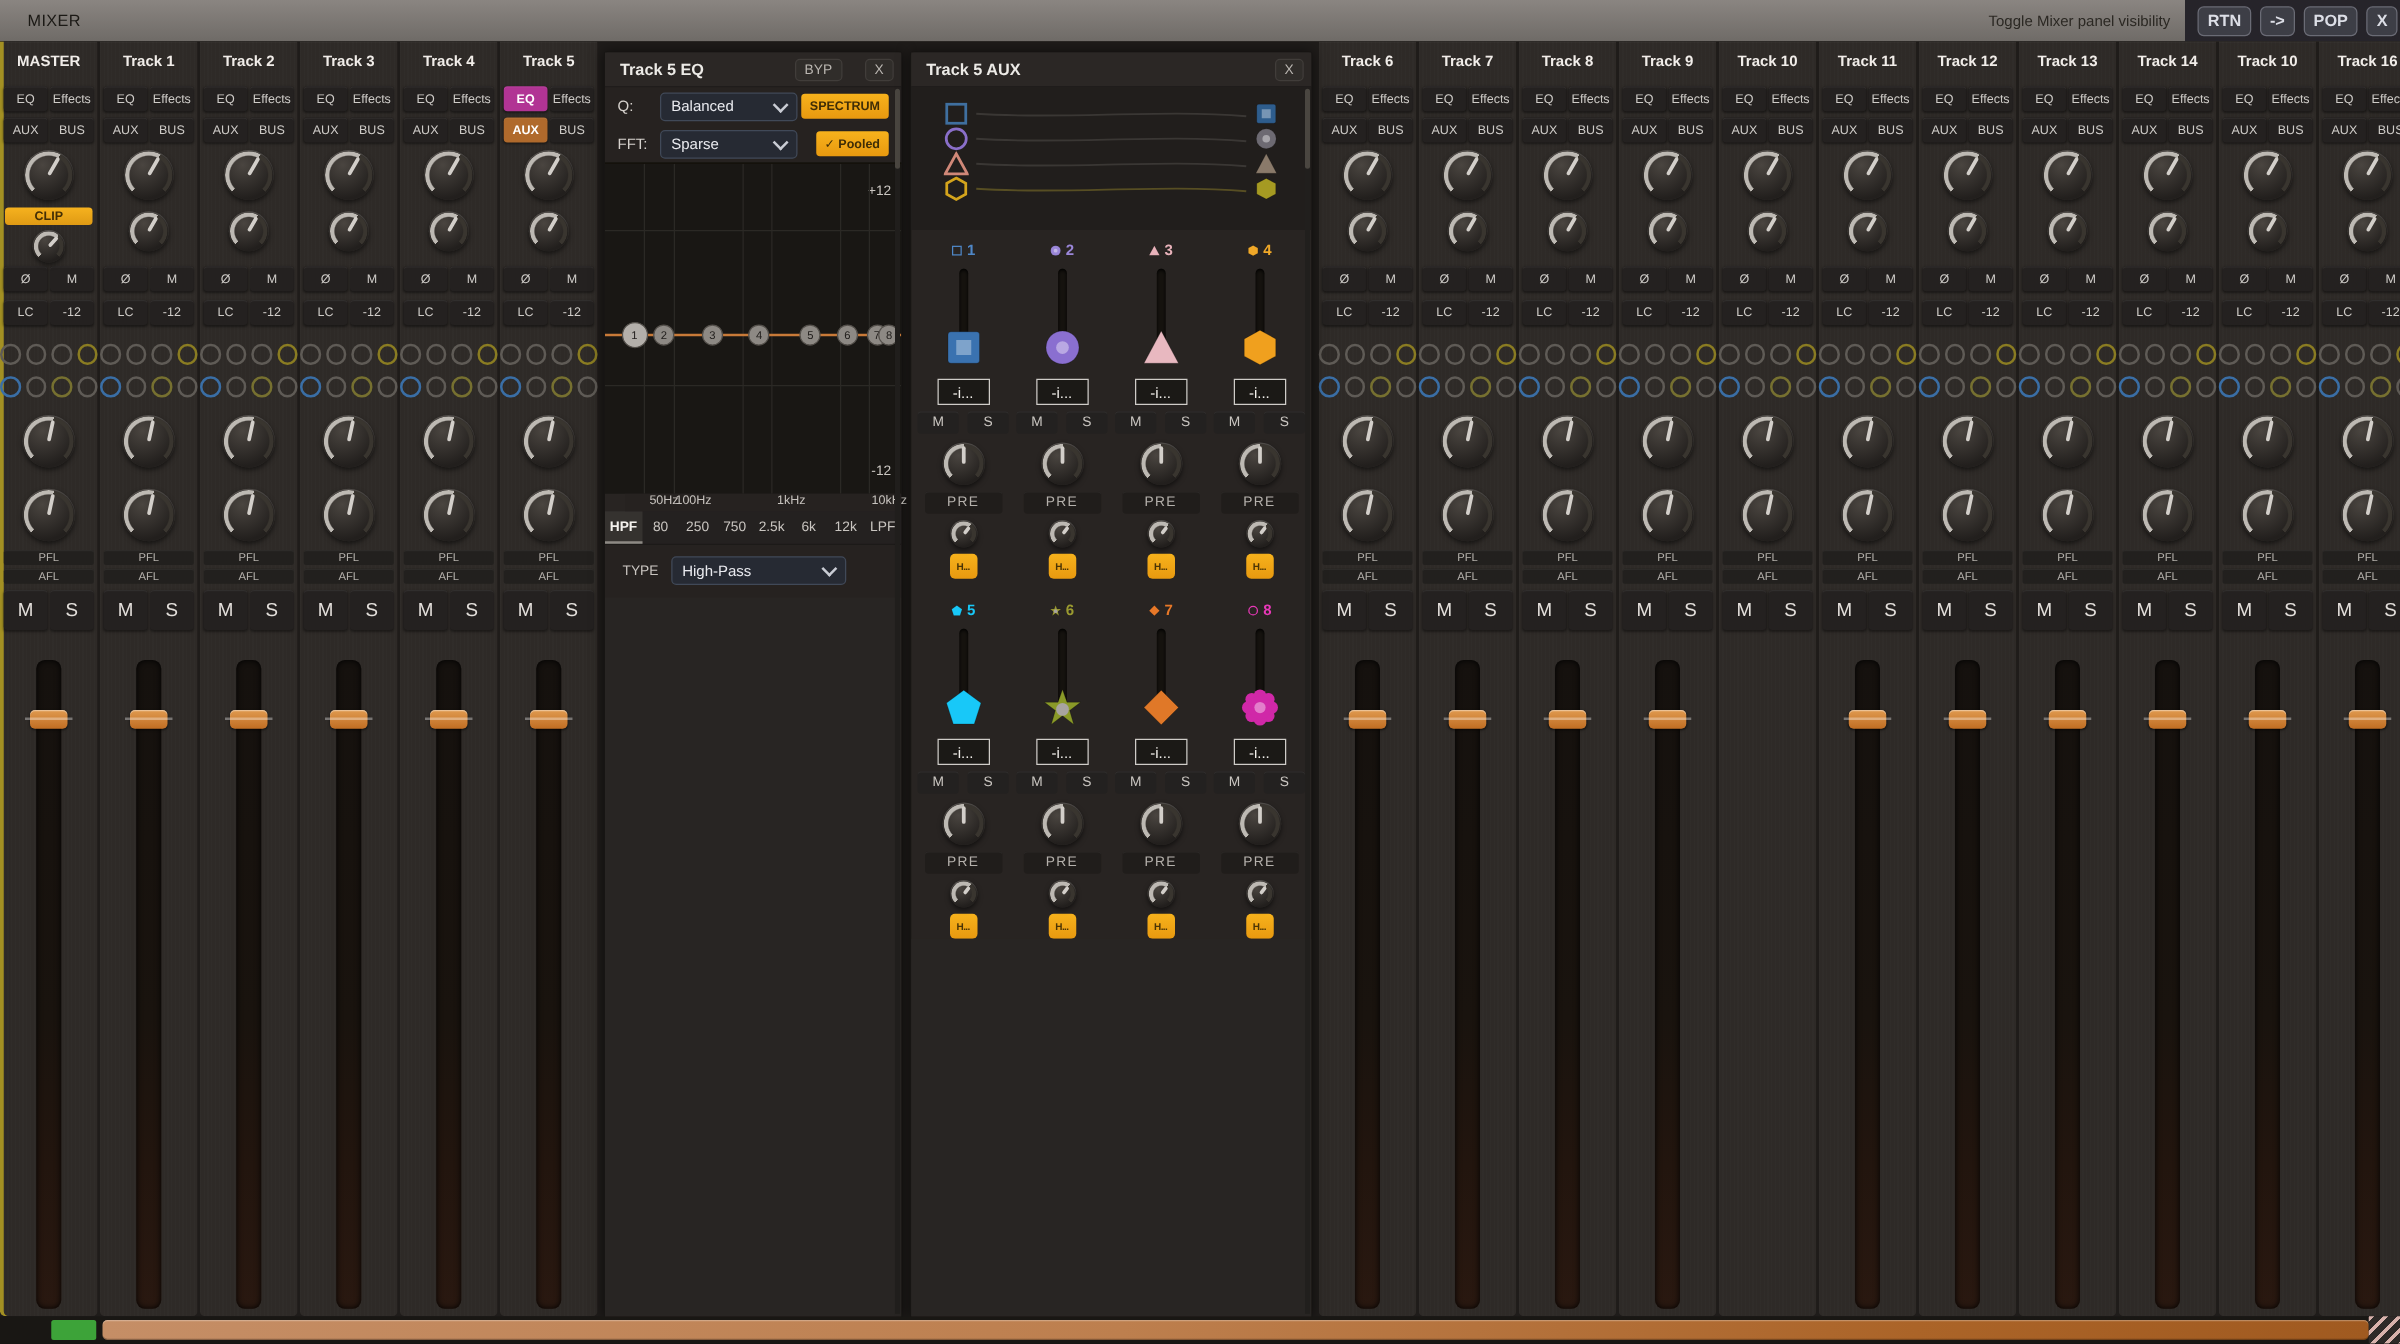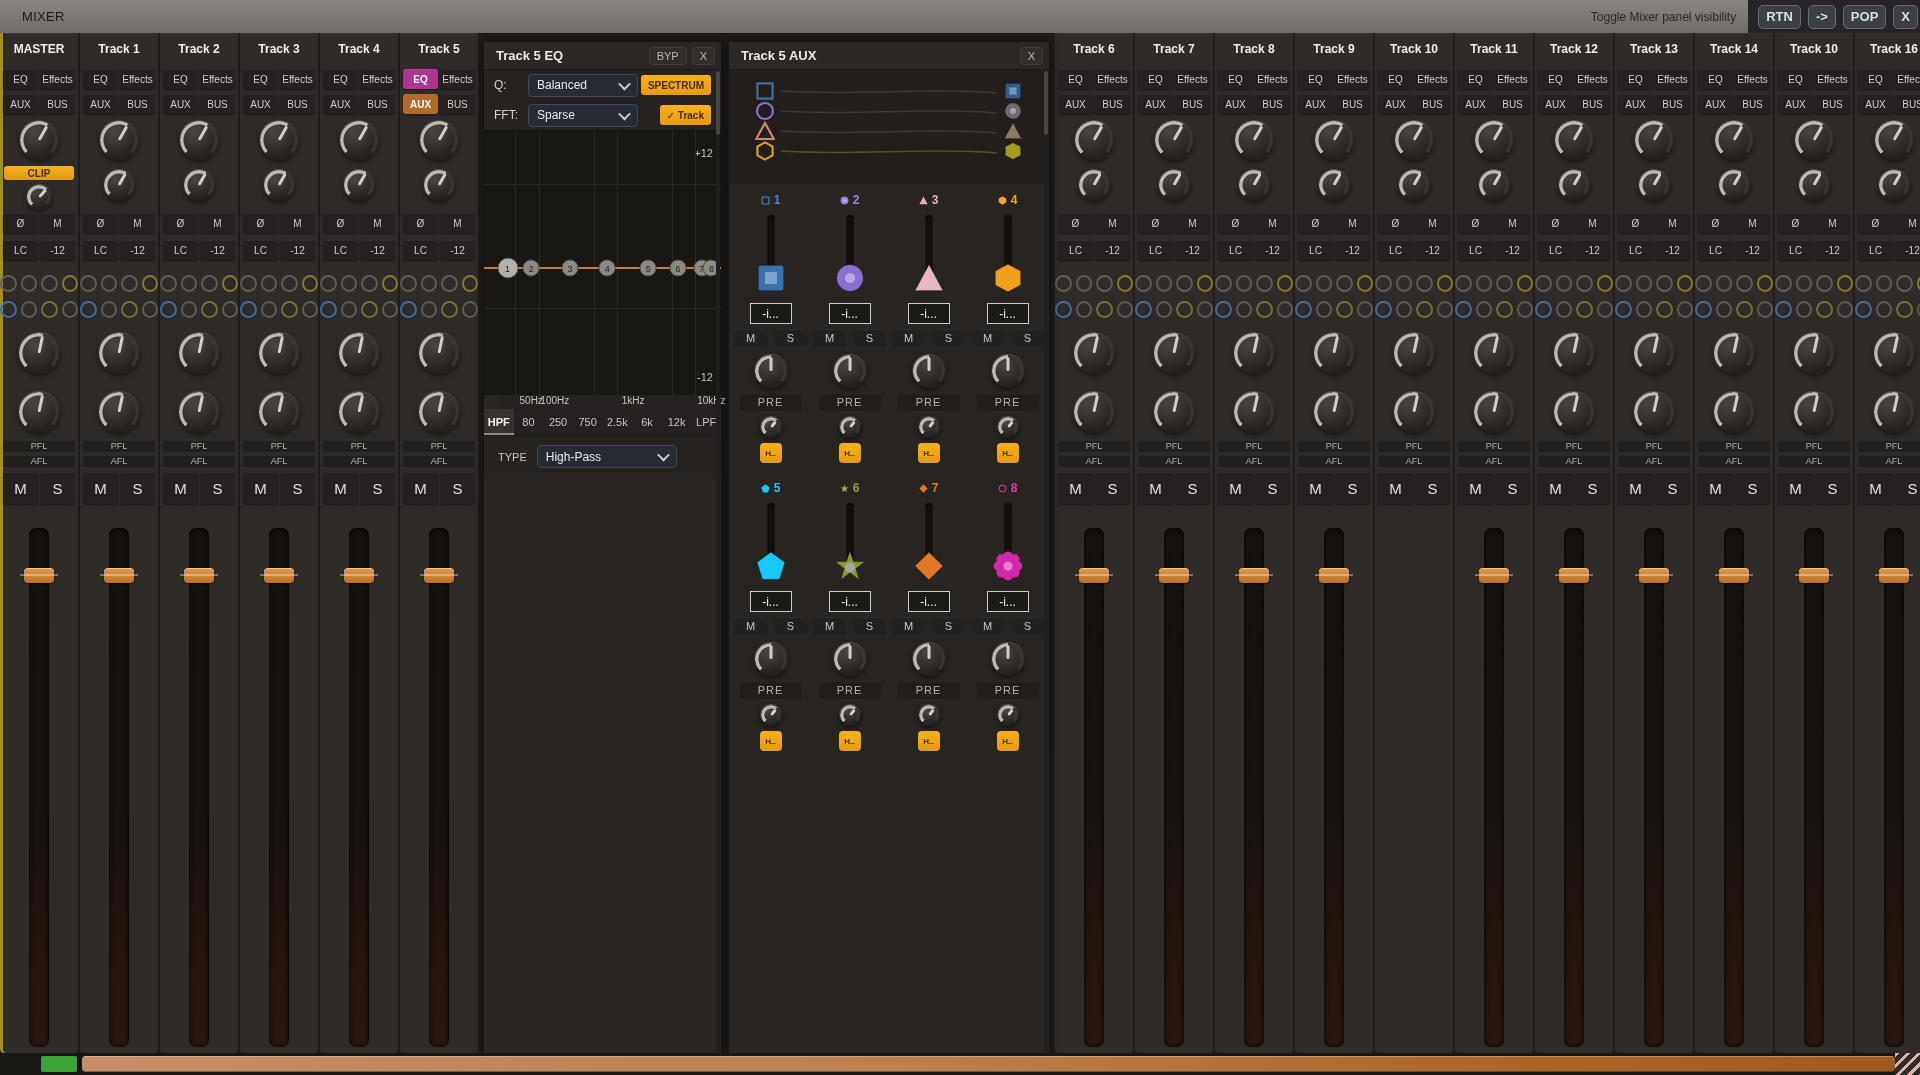--- a/index.html
+++ b/index.html
@@ -71,21 +71,21 @@
   .fhandle.bright{background:linear-gradient(#f2b273,#d48540);}
   .ftip{position:absolute;left:50%;transform:translateX(-50%);top:26px;background:#15130f;border-radius:5px;
     padding:3px 9px;font-size:13px;color:#f2f0ee;box-shadow:0 1px 3px rgba(0,0,0,.6);z-index:3;}
   
   .panel{flex:none;margin-top:8px;height:calc(100% - 8px);background:#282422;border:1px solid #171513;border-bottom:none;
     border-radius:3px 3px 0 0;display:flex;flex-direction:column;position:relative;box-shadow:0 0 10px rgba(0,0,0,.5);z-index:2;}
   .eq-panel{width:237px;margin-left:3px;}
   .aux-panel{width:320px;margin-left:6px;}
   .p-header{height:27px;flex:none;display:flex;align-items:center;background:#2b2725;border-bottom:1px solid #1c1a18;}
   .p-title{margin-left:12px;font-size:13px;font-weight:bold;color:#eceae6;}
-  .p-hbtns{margin-left:auto;margin-right:6px;display:flex;gap:5px;}
+  .p-hbtns{margin-left:auto;margin-right:6px;display:flex;gap:18px;}
   .p-hbtn{height:18px;min-width:20px;padding:0 7px;background:#302d2a;border:1px solid #413d3a;border-radius:4px;
     color:#bab6b1;font-size:11px;display:flex;align-items:center;justify-content:center;font-family:inherit;}
   .eq-row{height:30px;flex:none;display:flex;align-items:center;background:#262220;padding:0 10px;}
   .eq-lab{font-size:12px;color:#d6d2cd;width:34px;}
   .dropdown{height:21px;width:92px;background:#262a33;border:1px solid #404958;border-radius:4px;
     display:flex;align-items:center;padding:0 8px;color:#e9eaef;font-size:12px;}
   .chev{width:7px;height:7px;border-right:2px solid #c9ccd4;border-bottom:2px solid #c9ccd4;
     transform:rotate(45deg) translate(-1px,-1px);margin-left:auto;flex:none;}
   .orange-btn{height:20px;padding:0 7px;margin-left:auto;background:linear-gradient(#f7b21c,#e8990f);border:none;
     border-radius:3px;color:#3f2d06;font-size:10px;font-weight:bold;display:flex;align-items:center;font-family:inherit;}
@@ -525,21 +525,21 @@
           <span class="chev"></span>
         </div>
         <button class="orange-btn">SPECTRUM</button>
       </div>
       <div class="eq-row">
         <span class="eq-lab">FFT:</span>
         <div class="dropdown">
           <span>Sparse</span>
           <span class="chev"></span>
         </div>
-        <button class="orange-btn">✓ Track</button>
+        <button class="orange-btn">✓ Pooled</button>
       </div>
       <div class="eq-graph" id="eq-graph">
         <span class="g-lab g-top">+12</span>
         <span class="g-lab g-bot">-12</span>
       <div class="vline" style="left: 31.2px;"></div>
           <div class="vline" style="left: 54.8px;"></div>
           <div class="vline" style="left: 109.5px;"></div>
           <div class="vline" style="left: 133.1px;"></div>
           <div class="vline" style="left: 187.8px;"></div>
           <div class="vline" style="left: 211.4px;"></div>

